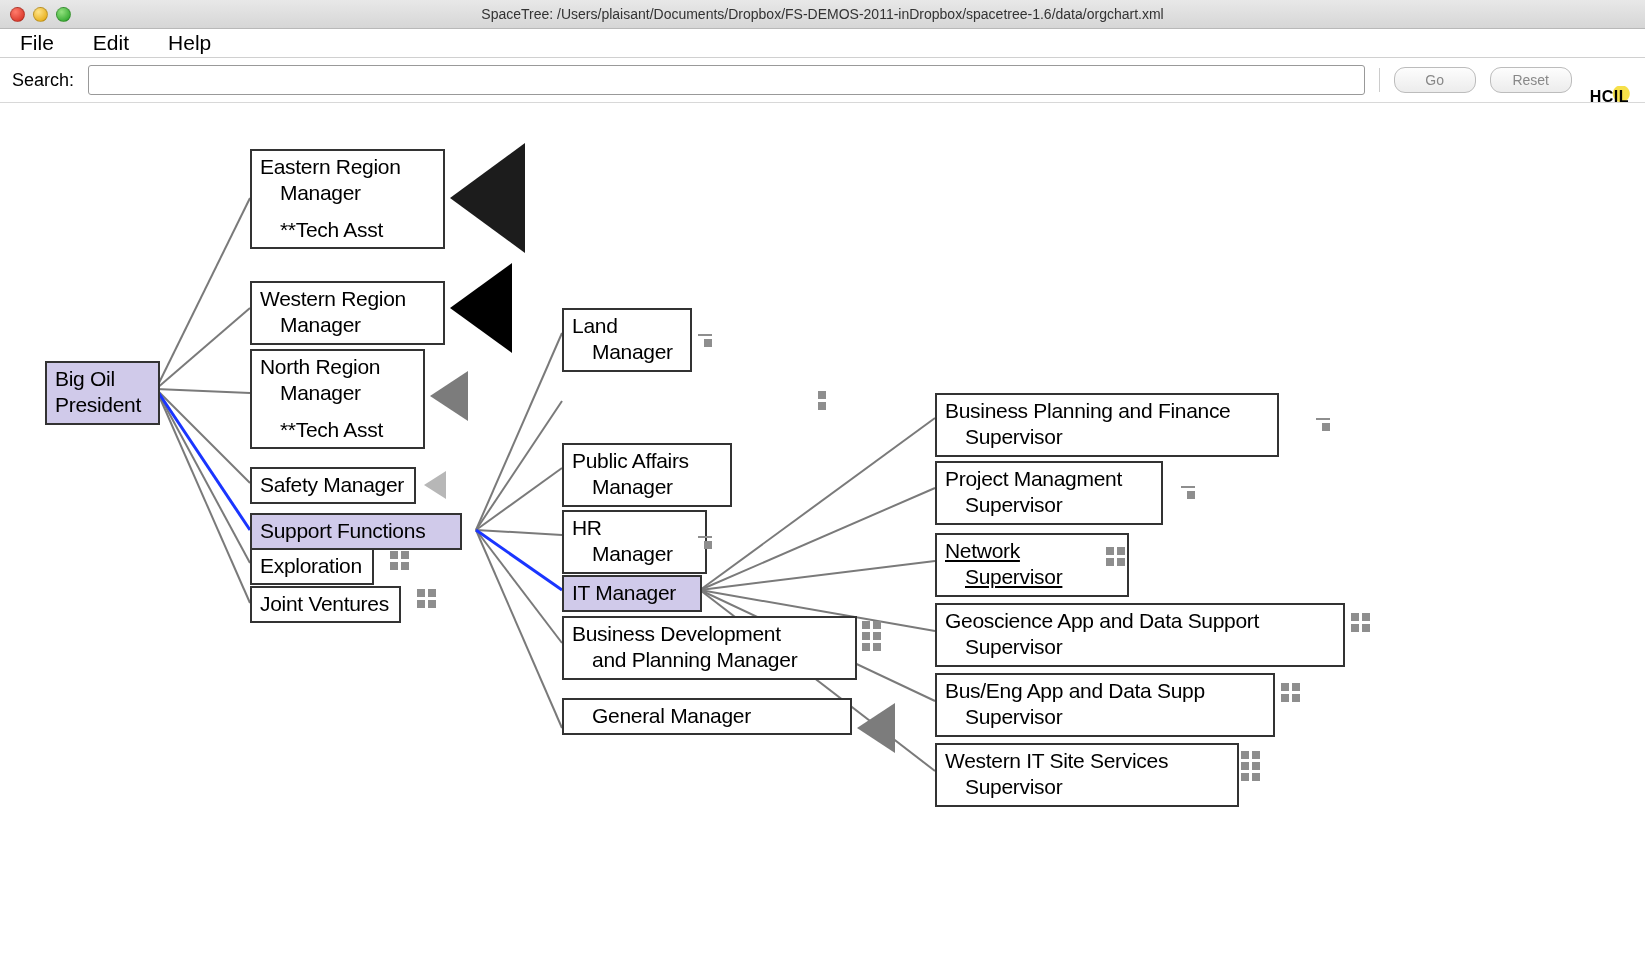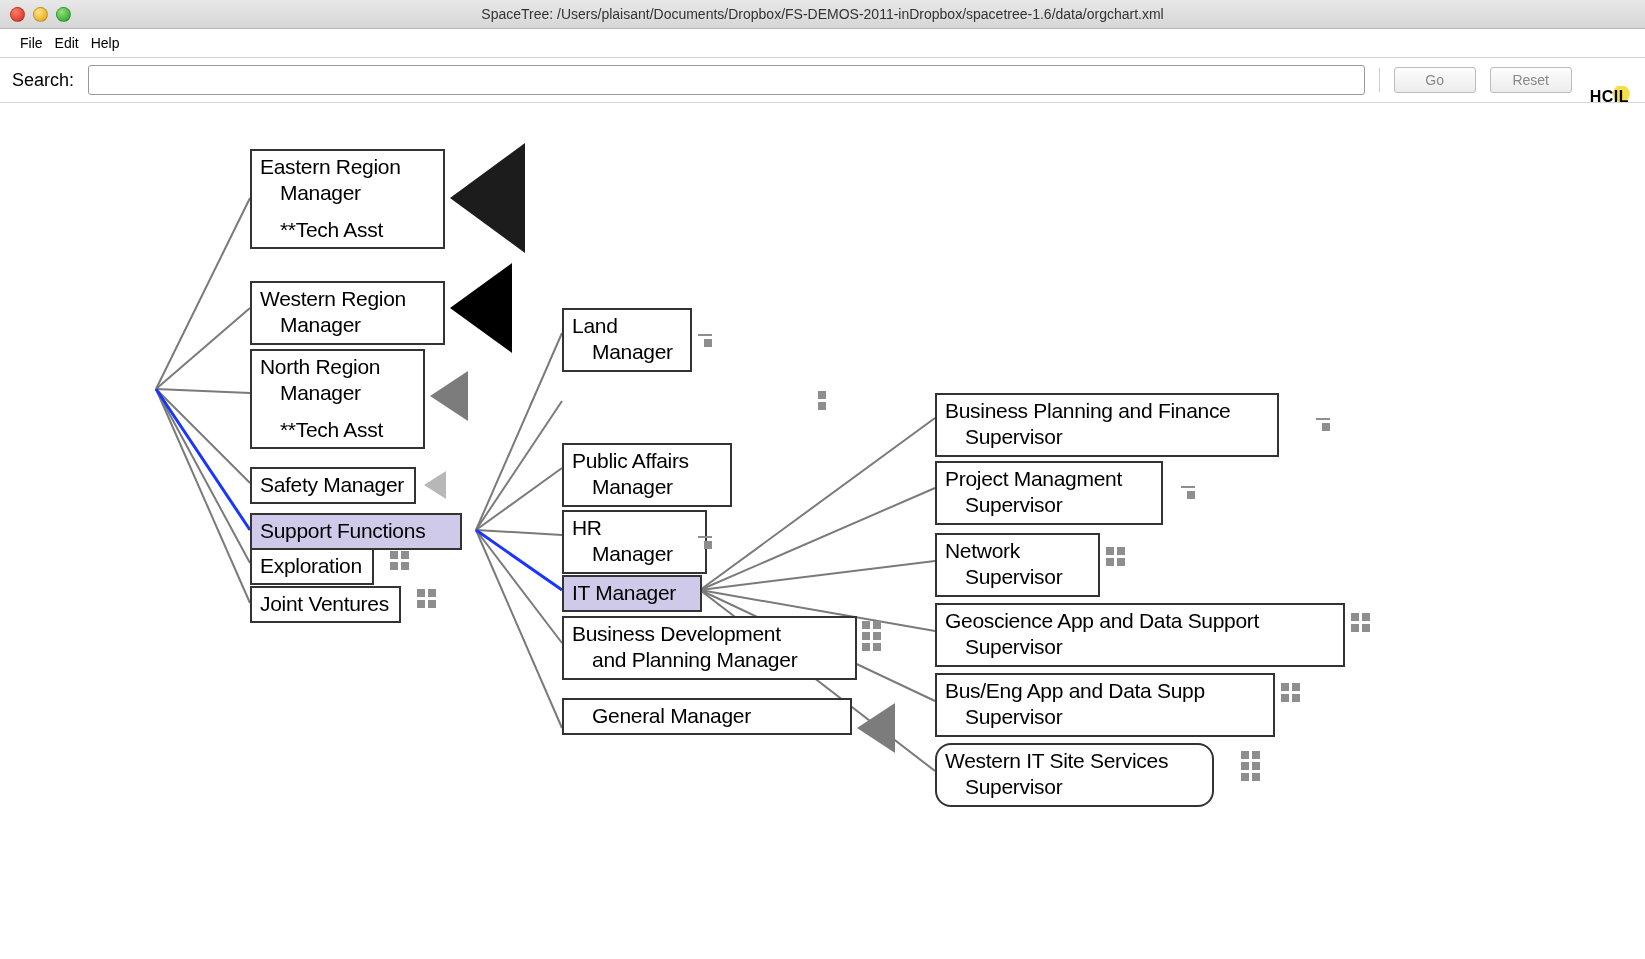--- a/index.html
+++ b/index.html
@@ -44,23 +44,23 @@
     font-size: 14px;
     color: #333;
     pointer-events: none;
   }
 
   
   .menu-bar {
     height: 28px;
     display: flex;
     align-items: center;
-    gap: 12px;
+    gap: 39px;
     padding: 0 20px;
-    font-size: 14px;
+    font-size: 21px;
     border-bottom: 1px solid #d0d0d0;
   }
   .menu-item {
     cursor: default;
   }
 
   
   .search-bar {
     height: 44px;
     display: flex;
@@ -79,21 +79,21 @@
     font-size: 16px;
     background: #fff;
   }
   .tool-button {
     width: 80px;
     height: 24px;
     font-size: 14px;
     color: #888;
     background: linear-gradient(#fdfdfd,#ececec);
     border: 1px solid #bcbcbc;
-    border-radius: 3px;
+    border-radius: 11px;
     display: flex;
     align-items: center;
     justify-content: center;
     cursor: pointer;
     text-align: center;
   }
   .hcil-logo {
     font-weight: bold;
     font-size: 16px;
     background: radial-gradient(circle at 75% 35%, #f6e04a 0 8px, transparent 9px);
@@ -221,20 +221,24 @@
       <line x1="700" y1="487" x2="935" y2="598"></line>
       <line x1="700" y1="487" x2="935" y2="668"></line>
     </g>
 
     <g stroke="#1a35ff" stroke-width="3" fill="none">
       <line x1="156" y1="286" x2="250" y2="427"></line>
       <line x1="476" y1="427" x2="562" y2="487"></line>
     </g>
   </svg>
 
+  <div class="node selected" style="left:45px;  top:258px; width:115px;">
+    <div>Big Oil</div>
+    <div>President</div>
+  </div>
 
   <div class="node" style="left:250px; top:46px; width:195px;">
     <div>Eastern Region</div>
     <div class="line2">Manager</div>
     <div style="height:10px"></div>
     <div class="line3">**Tech Asst</div>
   </div>
   <div class="tri xl" style="left:450px; top:40px;"></div>
 
   <div class="node" style="left:250px; top:178px; width:195px;">
@@ -359,21 +363,21 @@
 
   <div class="node" style="left:935px; top:358px; width:228px;">
     <div>Project Managment</div>
     <div class="line2">Supervisor</div>
   </div>
   <div class="stubs" style="left:1181px; top:380px;">
     <div class="stub dash"></div>
       <div class="stub" style="margin-left:6px;"></div>
   </div>
 
-  <div class="node" style="left:935px; top:430px; width:165px;">
+  <div class="node" style="left:935px; top:430px; width:194px;text-decoration:underline;">
     <div>Network</div>
     <div class="line2">Supervisor</div>
   </div>
   <div class="stubs row2" style="left:1106px; top:444px;">
     <div class="srow">
         <div class="stub"></div>
         <div class="stub"></div>
       </div>
     <div class="srow">
         <div class="stub"></div>
@@ -404,21 +408,21 @@
     <div class="srow">
         <div class="stub"></div>
         <div class="stub"></div>
       </div>
     <div class="srow">
         <div class="stub"></div>
         <div class="stub"></div>
       </div>
   </div>
 
-  <div class="node" style="left:935px; top:640px; width:279px;border-radius:16px;">
+  <div class="node" style="left:935px; top:640px; width:304px;">
     <div>Western IT Site Services</div>
     <div class="line2">Supervisor</div>
   </div>
   <div class="stubs row2" style="left:1241px; top:648px;">
     <div class="srow">
         <div class="stub"></div>
         <div class="stub"></div>
       </div>
     <div class="srow">
         <div class="stub"></div>

